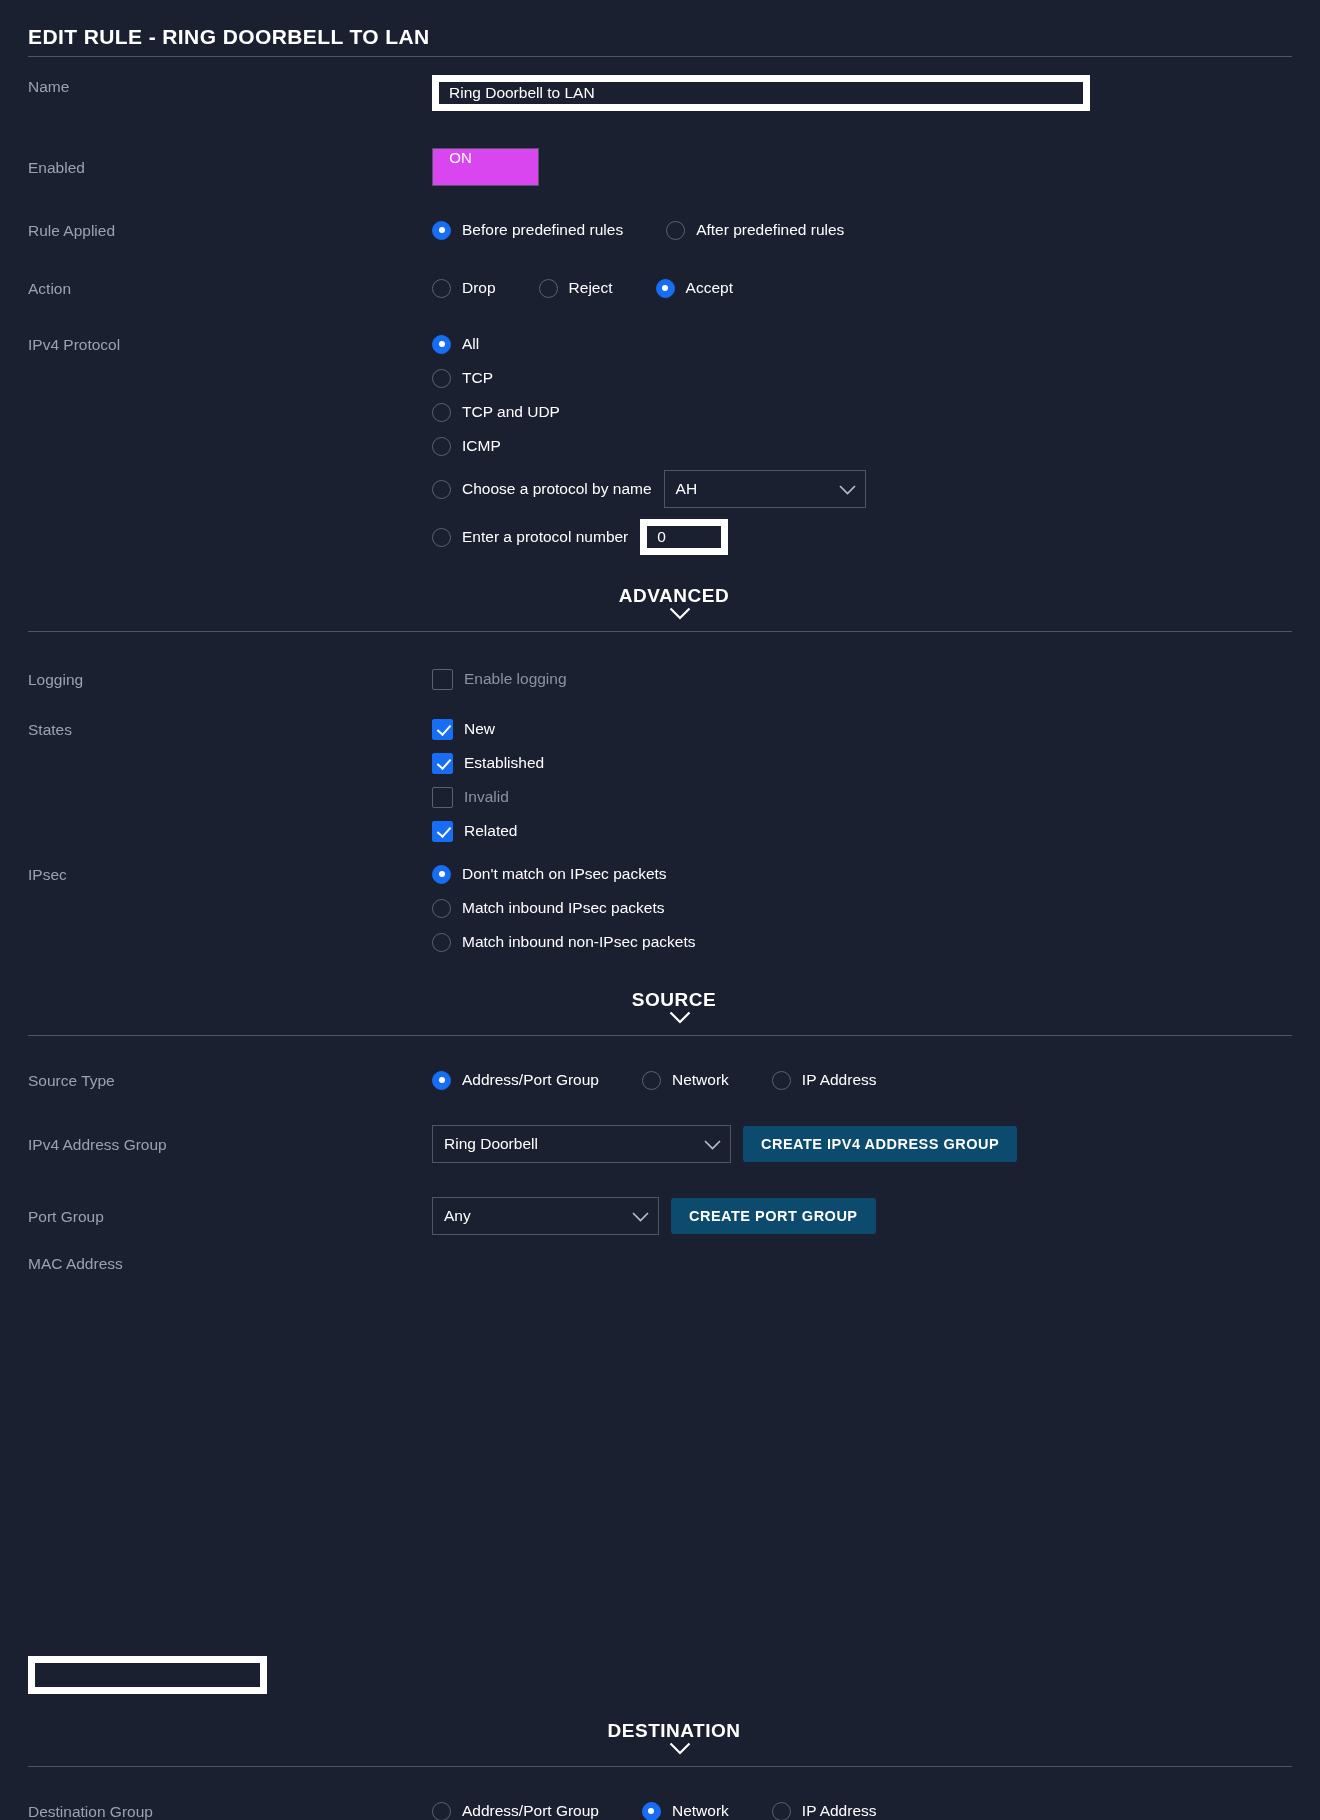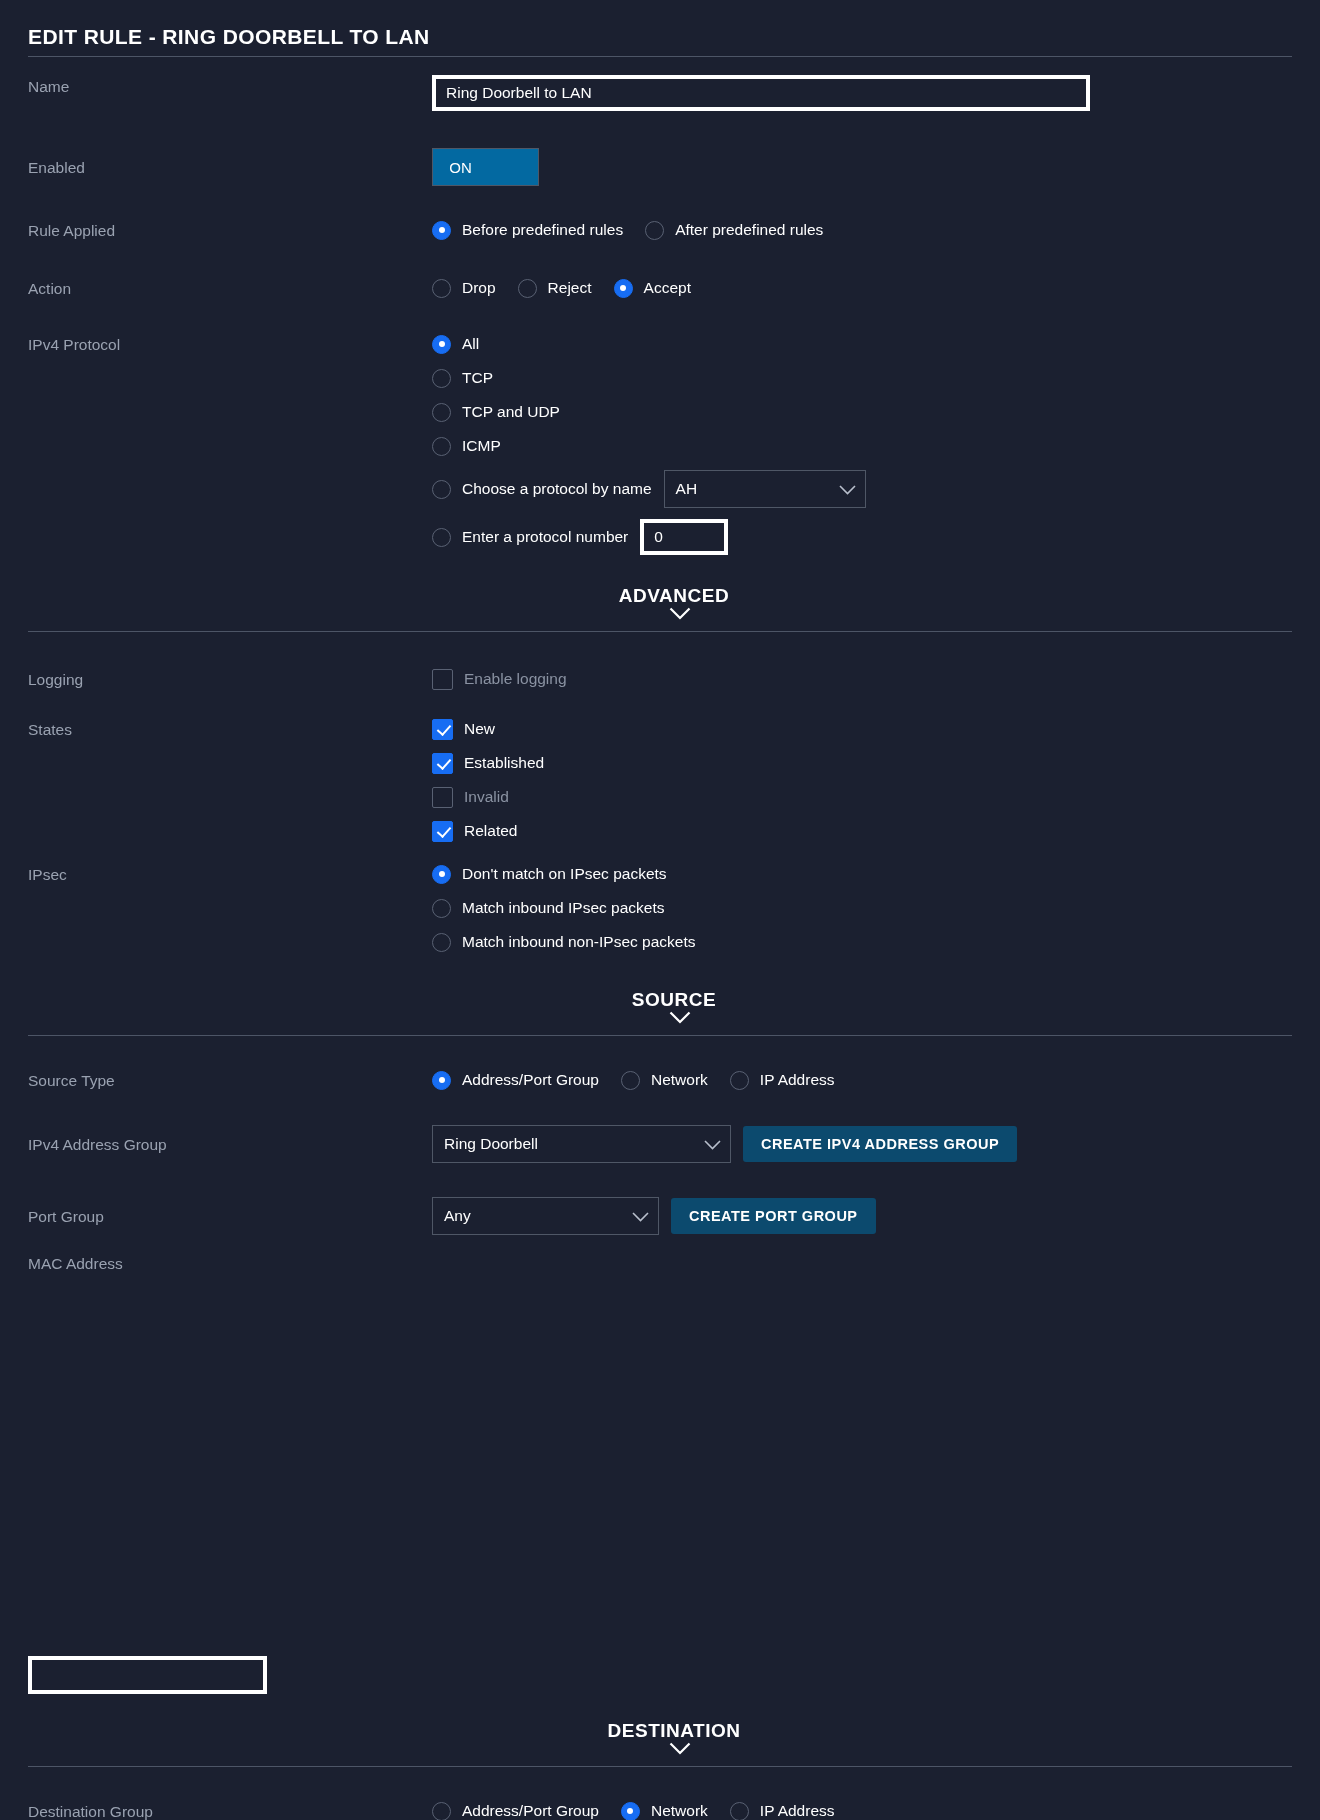--- a/index.html
+++ b/index.html
@@ -56,56 +56,56 @@
     padding-top: 2px;
   }
 
   .row-field {
     flex: 1 1 auto;
   }
 
   
   .text-input {
     background: #1b2030;
-    border: 4px solid #ffffff;
+    border: 7px solid #ffffff;
     color: #ffffff;
     font-family: "Liberation Sans", sans-serif;
     font-size: 15.5px;
     height: 36px;
     padding: 0 10px;
     outline: none;
     display: block;
   }
   .name-input { width: 658px; }
   .proto-number-input { width: 88px; height: 36px; }
   .mac-input { width: 239px; height: 38px; }
 
   
   .toggle {
     display: inline-flex;
-    align-items: center;
+    align-items: flex-start;
     border: 1px solid #4f5766;
     height: 38px;
     width: 107px;
-    background: #0369a1;
+    background: #d946ef;
   }
   .toggle-label {
     flex: 0 0 55px;
     display: flex;
     align-items: center;
     justify-content: center;
     font-size: 15px;
     color: #ffffff;
   }
   .toggle-knob {
     flex: 1 1 auto;
     background: #3fbf61;
     margin: -1px -1px -1px 0;
   }
-  .radio-group-inline { display: flex; align-items: center; }
+  .radio-group-inline { display: flex; align-items: center; gap: 21px; }
   .radio-group-inline .radio-item { margin-right: 0; }
 
   .radio-item {
     display: flex;
     align-items: center;
     height: 34px;
     cursor: pointer;
   }
   .radio-item + .radio-item { margin-left: 22px; }
   .radio-stack .radio-item + .radio-item { margin-left: 0; }

